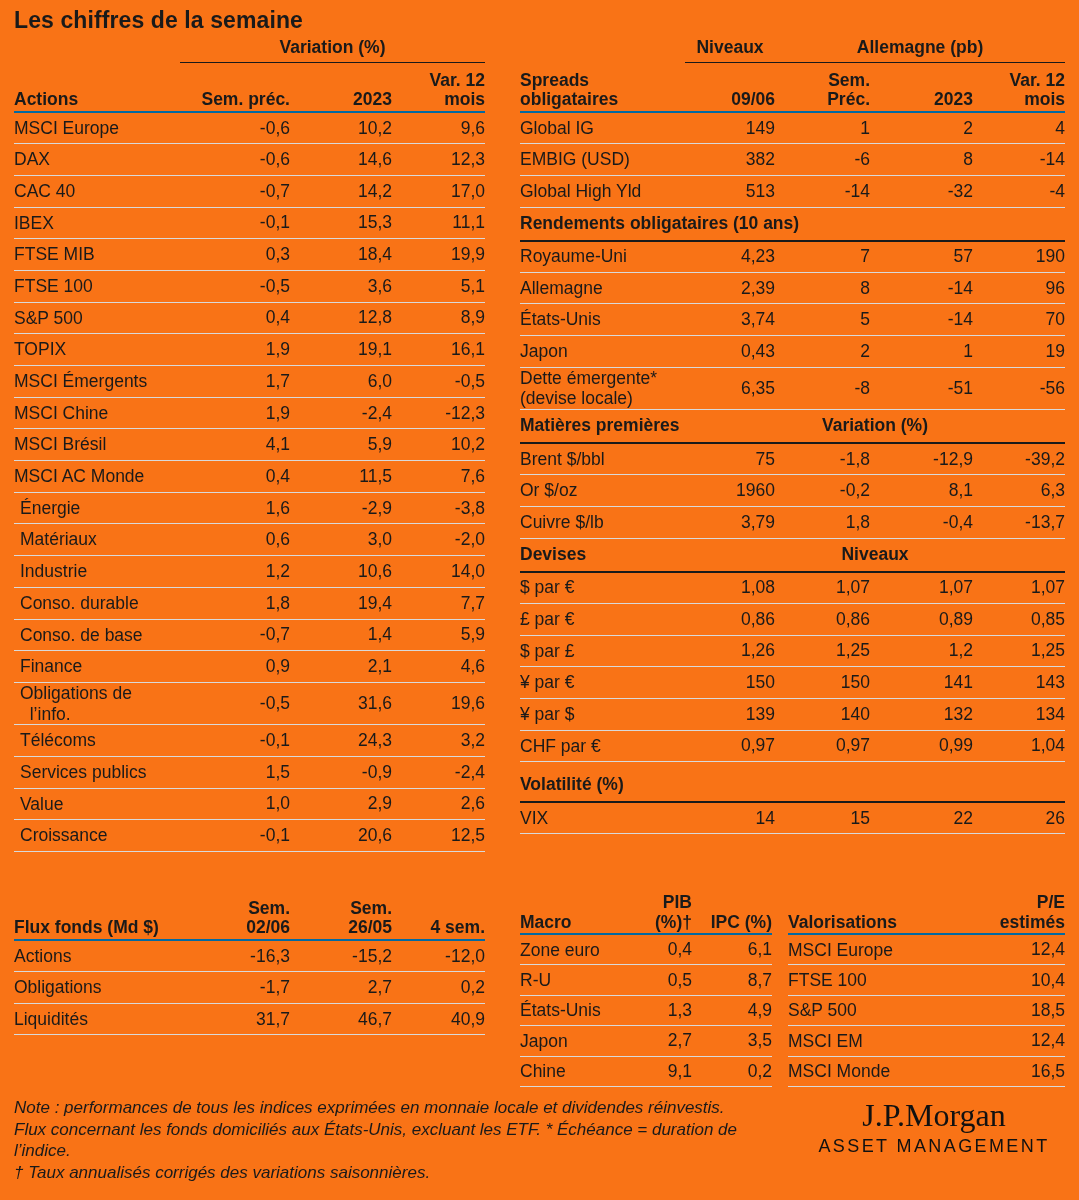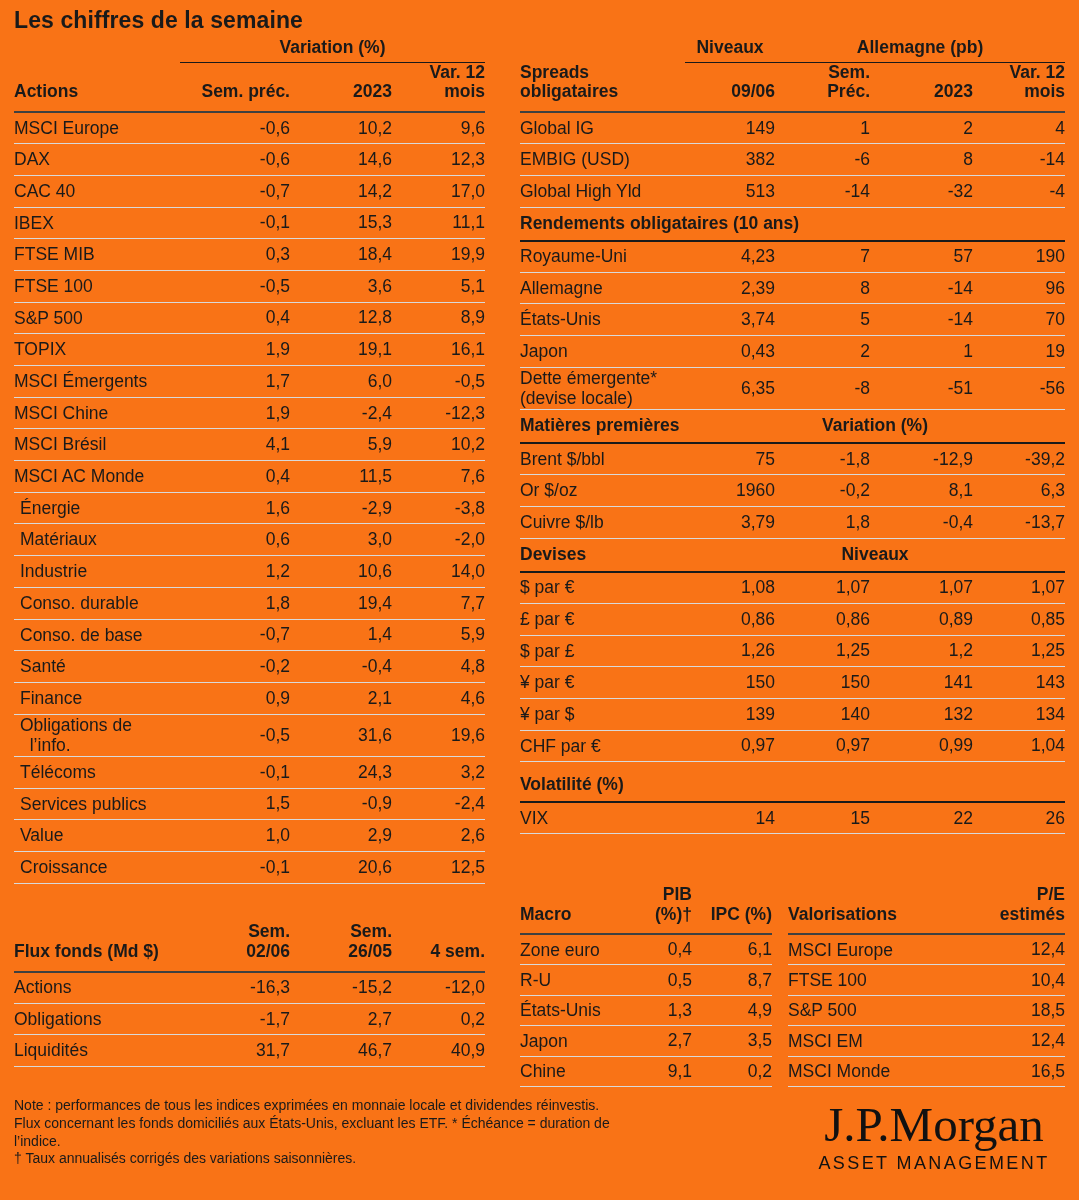--- a/index.html
+++ b/index.html
@@ -17,40 +17,40 @@
 
   table { border-collapse:collapse; table-layout:fixed; width:100%; }
   td { font-size:17.5px; padding:0; vertical-align:middle; }
   tbody td { height:31.7px; border-bottom:1px solid #d9d9d9; }
   .lbl { text-align:left; white-space:pre-wrap; line-height:1.18; }
   .num { text-align:right; white-space:pre-wrap; }
   .ind { padding-left:6px; }
 
   .group-row td { height:26px; vertical-align:bottom; }
   .group-label { text-align:center; font-weight:700; border-bottom:1.5px solid #1a1a1a; padding-bottom:4px; }
-  .head-row td { height:50px; font-weight:700; vertical-align:bottom; padding-bottom:9px;
-                 border-bottom:2px solid #404040; line-height:1.12; }
+  .head-row td { height:50px; font-weight:700; vertical-align:bottom; padding-bottom:1px;
+                 border-bottom:2px solid #0369a1; line-height:1.12; }
 
   .sec-head td { height:33px; font-weight:700; vertical-align:bottom; padding-bottom:6px;
                  border-bottom:2px solid #1a1a1a; white-space:nowrap; }
   .sec-group { text-align:center; }
 
   .t-flux { margin-top:38px; }
   .t-vol  { margin-top:7px; }
 
   .bottom-row { display:flex; margin-top:44px; }
   .t-macro { width:252px; }
   .t-valo  { width:277px; margin-left:16px; }
   .bottom-row .head-row td { height:56px; }
   .bottom-row tbody td { height:30.4px; }
 
   .footer { position:absolute; left:14px; top:1097px; width:1051px; display:flex; justify-content:space-between; }
-  .note { width:768px; font-size:14px; line-height:1.27; white-space:pre-line; }
+  .note { width:768px; font-style:italic; font-size:17px; line-height:1.27; white-space:pre-line; }
   .logo { width:262px; text-align:center; padding-top:2px; }
-  .logo-primary { font-family:"Liberation Serif","DejaVu Serif",serif; font-size:49px; line-height:1.05; letter-spacing:0px; color:#111; }
+  .logo-primary { font-family:"Liberation Serif","DejaVu Serif",serif; font-size:32px; line-height:1.05; letter-spacing:0px; color:#111; }
   .logo-secondary { font-size:18px; letter-spacing:2.4px; margin-top:3px; color:#111; white-space:nowrap; }
 </style>
 </head>
 <body>
 
 <div class="page">
 
   <div class="title">Les chiffres de la semaine</div>
 
   <div class="content">
@@ -172,26 +172,20 @@
               <td class="lbl ind">Conso. durable</td>
               <td class="num">1,8</td>
               <td class="num">19,4</td>
               <td class="num">7,7</td>
             </tr>
             <tr>
               <td class="lbl ind">Conso. de base</td>
               <td class="num">-0,7</td>
               <td class="num">1,4</td>
               <td class="num">5,9</td>
-            </tr>
-            <tr>
-              <td class="lbl ind">Santé</td>
-              <td class="num">-0,2</td>
-              <td class="num">-0,4</td>
-              <td class="num">4,8</td>
             </tr>
             <tr>
               <td class="lbl ind">Finance</td>
               <td class="num">0,9</td>
               <td class="num">2,1</td>
               <td class="num">4,6</td>
             </tr>
             <tr>
               <td class="lbl ind">Obligations de
   l’info.</td>

